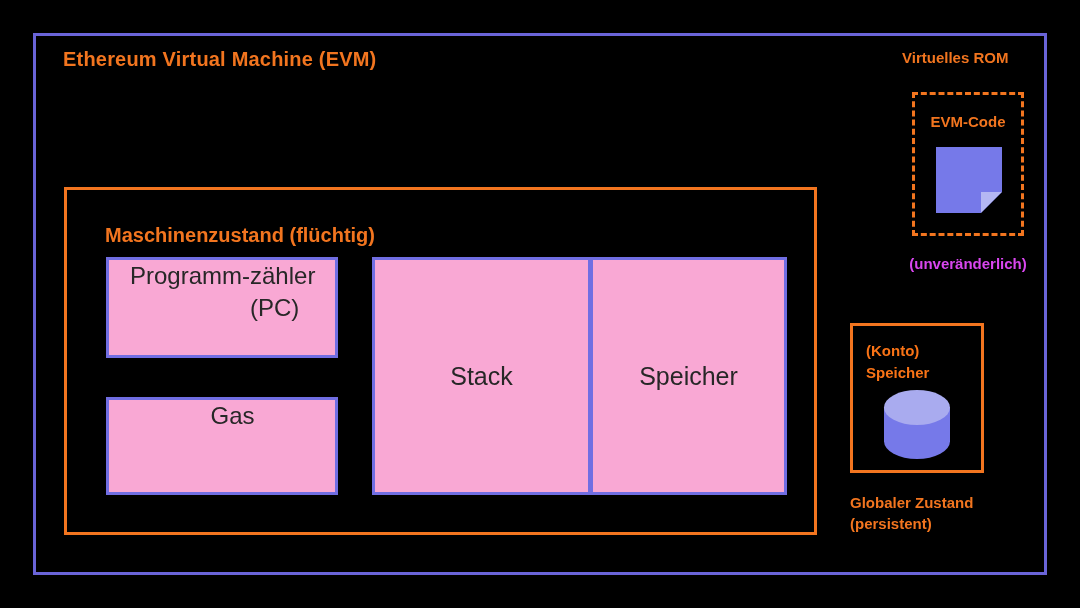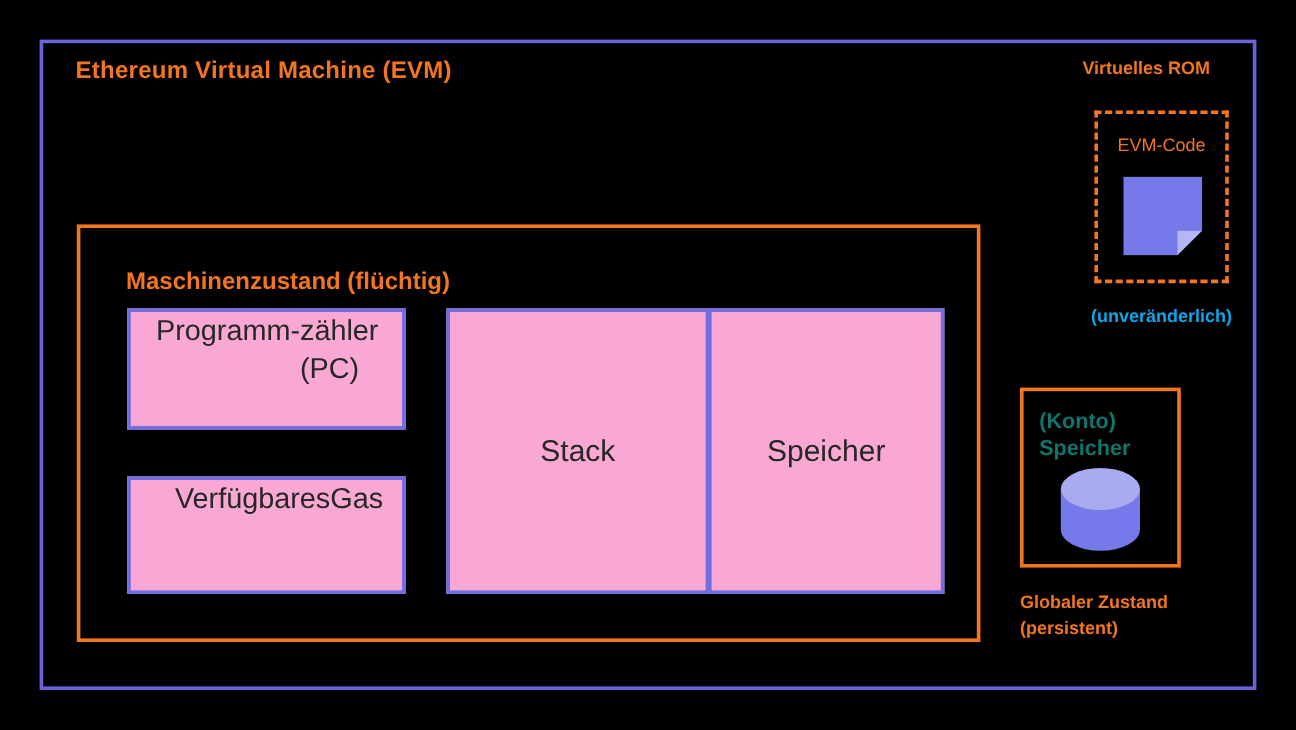--- a/index.html
+++ b/index.html
@@ -88,21 +88,21 @@
     box-sizing: border-box;
   }
   .rom-code-label {
     position: absolute;
     left: 0;
     top: 18px;
     width: 100%;
     text-align: center;
     color: #f2751f;
     font-size: 15px;
-    font-weight: 400;
+    font-weight: 700;
   }
   .note-icon {
     position: absolute;
     left: 21px;
     top: 52px;
     width: 66px;
     height: 66px;
     background: #7679e9;
     clip-path: polygon(0 0, 100% 0, 100% calc(100% - 21px), calc(100% - 21px) 100%, 0 100%);
   }
@@ -114,40 +114,40 @@
     height: 21px;
     background: #b4b7f3;
     clip-path: polygon(0 0, 100% 0, 0 100%);
   }
   .rom-caption {
     position: absolute;
     left: 880px;
     top: 255px;
     width: 176px;
     text-align: center;
-    color: #0ea5e9;
+    color: #d946ef;
     font-size: 15px;
     font-weight: 700;
   }
   
   .storage-box {
     position: absolute;
     left: 850px;
     top: 323px;
     width: 134px;
     height: 150px;
     border: 3px solid #f2751f;
     box-sizing: border-box;
   }
   .storage-label {
     position: absolute;
     left: 13px;
     top: 14px;
-    color: #0f766e;
-    font-size: 18px;
+    color: #f97316;
+    font-size: 15px;
     font-weight: 700;
     line-height: 22px;
   }
   .storage-label span { display: block; }
   .cylinder-icon {
     position: absolute;
     left: 31px;
     top: 64px;
     width: 66px;
     height: 69px;
@@ -192,21 +192,20 @@
 
   <div class="machine-box">
     <div class="machine-label">Maschinenzustand (flüchtig)</div>
 
     <div class="pbox pc-box">
       <span class="bline">Programm-</span>
       <span class="bline">zähler (PC)</span>
     </div>
 
     <div class="pbox gas-box">
-      <span class="bline">Verfügbares</span>
       <span class="bline">Gas</span>
     </div>
 
     <div class="pbox stack-box">
       <span class="bline">Stack</span>
     </div>
 
     <div class="pbox memory-box">
       <span class="bline">Speicher</span>
     </div>

